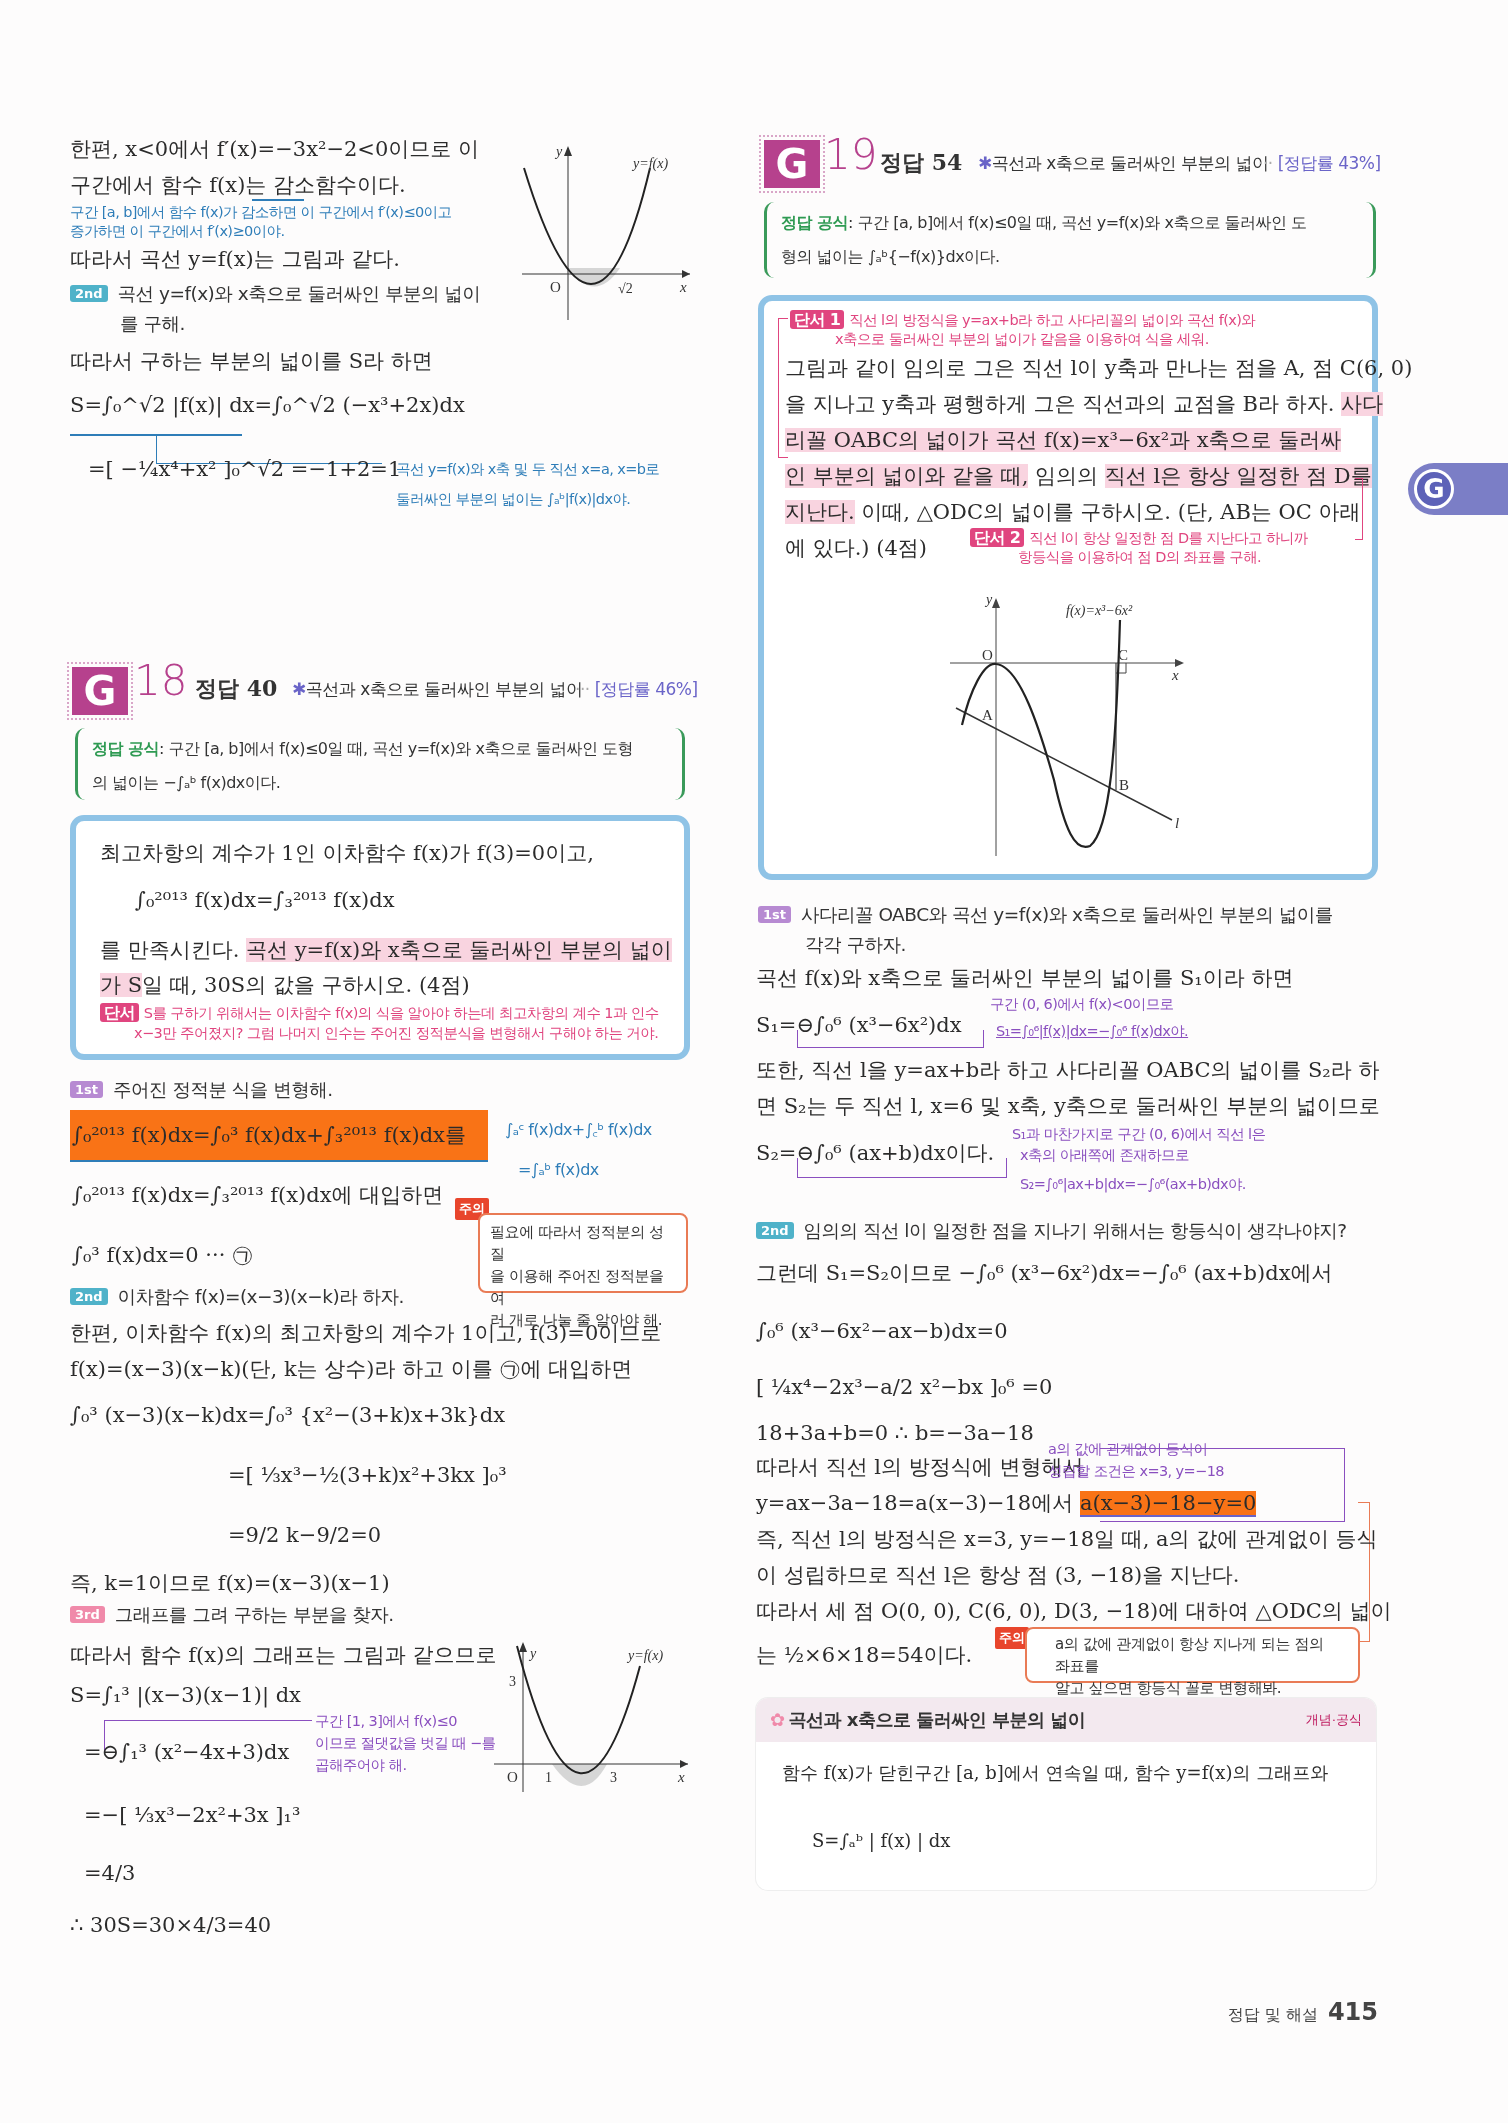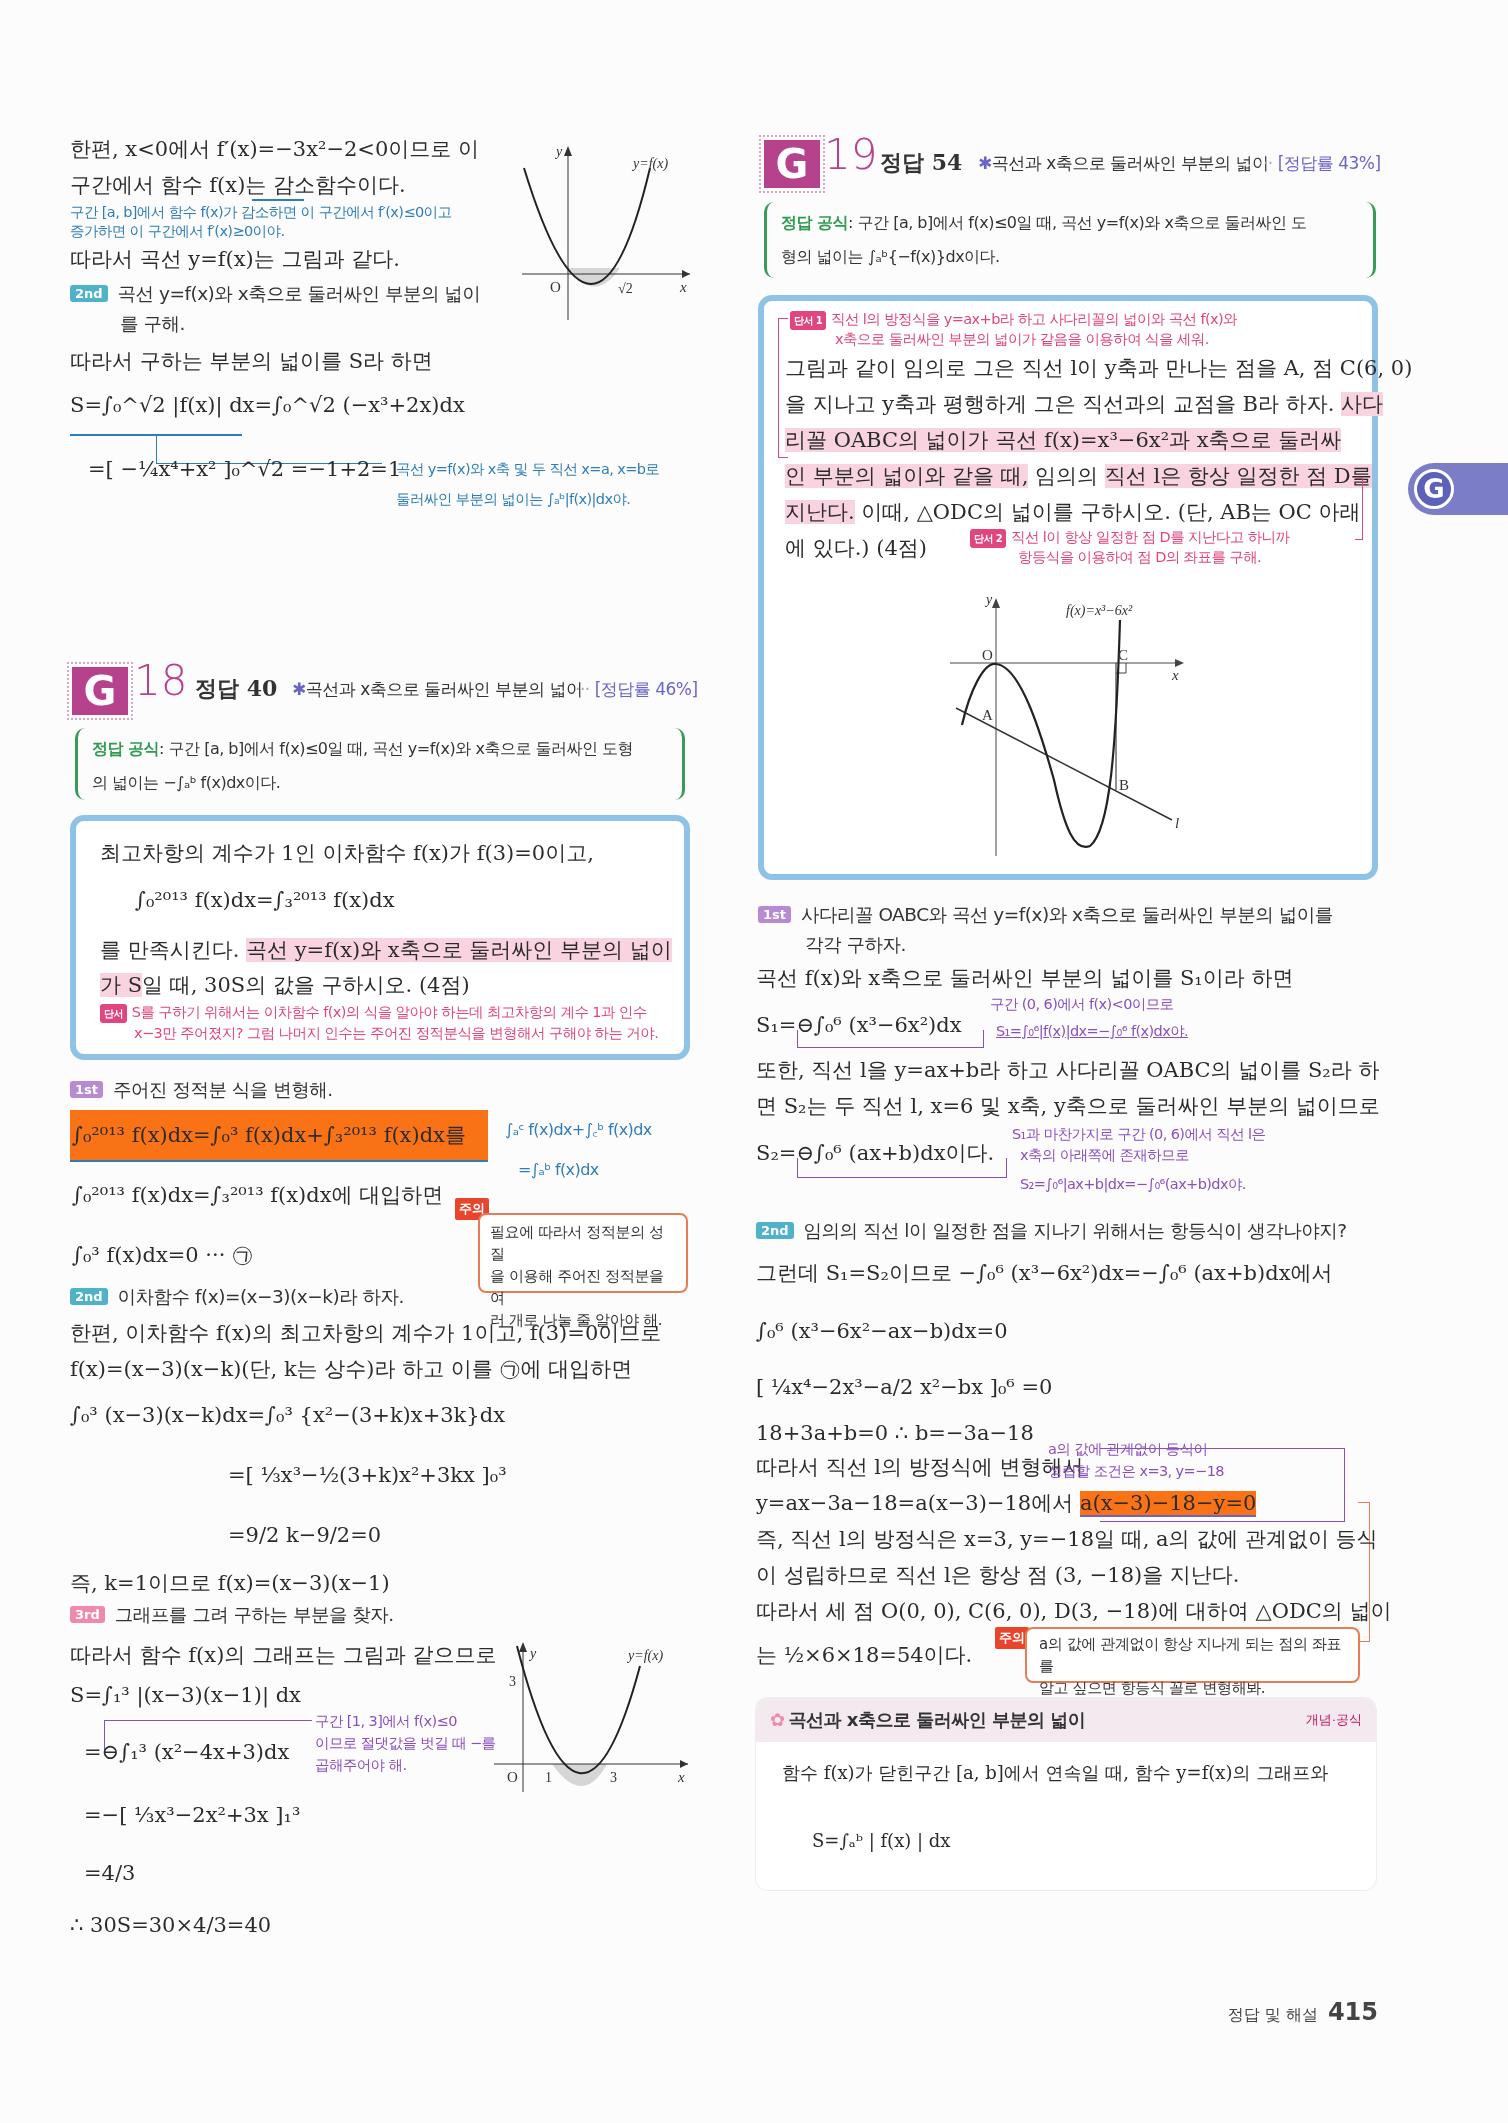--- a/index.html
+++ b/index.html
@@ -22,21 +22,21 @@
   .topic { position: absolute; font-size: 17px; color: #333; font-family: "DejaVu Sans", sans-serif; letter-spacing: -0.5px; white-space: nowrap; }
   .topic .star { color: #6a64c8; }
   .rate { position: absolute; font-size: 17px; color: #6a64c8; font-family: "DejaVu Sans", sans-serif; white-space: nowrap; letter-spacing: -0.5px; }
   .formula-box { position: absolute; border-left: 3px solid #3a9a5a; border-right: 3px solid #3a9a5a; border-radius: 10px; padding: 4px 14px; font-family: "DejaVu Sans", sans-serif; font-size: 16px; line-height: 34px; letter-spacing: -0.5px; color: #333; }
   .formula-box .label { color: #2e9a52; font-weight: bold; }
   .problem-box { position: absolute; border: 6px solid #8fc3e6; border-radius: 14px; background: #fff; }
   .hl-pink { background: #f9d4e0; }
   .hl-orange { background: #f97316; }
   .caution-box { position: absolute; border: 2px solid #e97b55; border-radius: 8px; background: #fff; font-family: "DejaVu Sans", sans-serif; font-size: 15px; color: #333; padding: 6px 10px; line-height: 22px; letter-spacing: -0.4px; }
   .caution-tag { position: absolute; background: #e8452c; color: #fff; font-size: 13px; font-weight: bold; padding: 2px 4px; font-family: "DejaVu Sans", sans-serif; border-radius: 2px; }
-  .hint-tag { display: inline-block; background: #e0457f; color: #fff; font-size: 10px; font-weight: bold; padding: 0 4px; border-radius: 3px; margin-right: 5px; }
+  .hint-tag { display: inline-block; background: #e0457f; color: #fff; font-size: 16px; font-weight: bold; padding: 0 4px; border-radius: 3px; margin-right: 5px; }
   .concept-box { position: absolute; border-radius: 12px; background: #fff; box-shadow: 0 0 0 1px #eee; overflow: hidden; }
   .concept-head { height: 44px; background: #f3e9ef; padding: 0 14px; display: flex; align-items: center; justify-content: space-between; }
   .concept-title { font-family: "DejaVu Sans", sans-serif; font-size: 18px; font-weight: bold; color: #333; letter-spacing: -0.5px; }
   .concept-tag { font-family: Liberation Serif, serif; font-size: 13px; color: #be185d; }
   .side-tab { position: absolute; right: 0; top: 463px; width: 100px; height: 52px; background: #7b7ec6; border-radius: 26px 0 0 26px; }
   .side-tab .g { position: absolute; left: 6px; top: 6px; width: 40px; height: 40px; border-radius: 50%; border: 3px solid #fff; background: #5d62b8; color: #fff; font-weight: bold; font-size: 26px; text-align: center; line-height: 34px; font-family: "DejaVu Sans", sans-serif; }
   .footer { position: absolute; right: 130px; top: 1998px; font-family: "DejaVu Sans", sans-serif; color: #444; }
   .footer .lbl { font-size: 16px; margin-right: 10px; }
   .footer .pg { font-size: 24px; font-weight: bold; }
 </style>
@@ -231,21 +231,21 @@
 <div class="purple-note" style="left:1048px;top:1440px;">a의 값에 관계없이 등식이</div>
 <div class="purple-note" style="left:1048px;top:1462px;">성립할 조건은 x=3, y=−18</div>
 <div class="abs" style="left:1100px;top:1448px;width:245px;height:74px;border-right:1.5px solid #8a4fbf;border-top:1.5px solid #8a4fbf;border-bottom:1.5px solid #8a4fbf;border-left:none;"></div>
 <div class="line" style="left:756px;top:1488px;"><span>y=ax−3a−18=a(x−3)−18에서 </span><span class="hl-orange" style="border-bottom:2px solid #6a64c8;">a(x−3)−18−y=0</span></div>
 <div class="abs" style="left:1358px;top:1502px;width:12px;height:140px;border-right:1.5px solid #e97b55;border-top:1.5px solid #e97b55;border-bottom:1.5px solid #e97b55;"></div>
 <div class="line" style="left:756px;top:1524px;">즉, 직선 l의 방정식은 x=3, y=−18일 때, a의 값에 관계없이 등식</div>
 <div class="line" style="left:756px;top:1560px;">이 성립하므로 직선 l은 항상 점 (3, −18)을 지난다.</div>
 <div class="line" style="left:756px;top:1596px;">따라서 세 점 O(0, 0), C(6, 0), D(3, −18)에 대하여 △ODC의 넓이</div>
 <div class="line" style="left:756px;top:1640px;">는 ½×6×18=54이다.</div>
 <div class="caution-tag" style="left:995px;top:1627px;">주의</div>
-<div class="caution-box" style="left:1025px;top:1627px;width:335px;height:56px;padding:4px 12px;line-height:22px;">
+<div class="caution-box" style="left:1025px;top:1627px;width:335px;height:56px;padding:4px 28px;line-height:22px;">
   <div>a의 값에 관계없이 항상 지나게 되는 점의 좌표를</div>
   <div>알고 싶으면 항등식 꼴로 변형해봐.</div>
 </div>
 
 <div class="concept-box" style="left:756px;top:1698px;width:620px;height:192px;">
   <div class="concept-head">
     <span class="concept-title"><span style="color:#f08aaa;margin-right:4px;">✿</span><span>곡선과 x축으로 둘러싸인 부분의 넓이</span></span>
     <span class="concept-tag">개념·공식</span>
   </div>
   <div class="line" style="left:26px;top:60px;font-size:18px;">함수 f(x)가 닫힌구간 [a, b]에서 연속일 때, 함수 y=f(x)의 그래프와</div>

